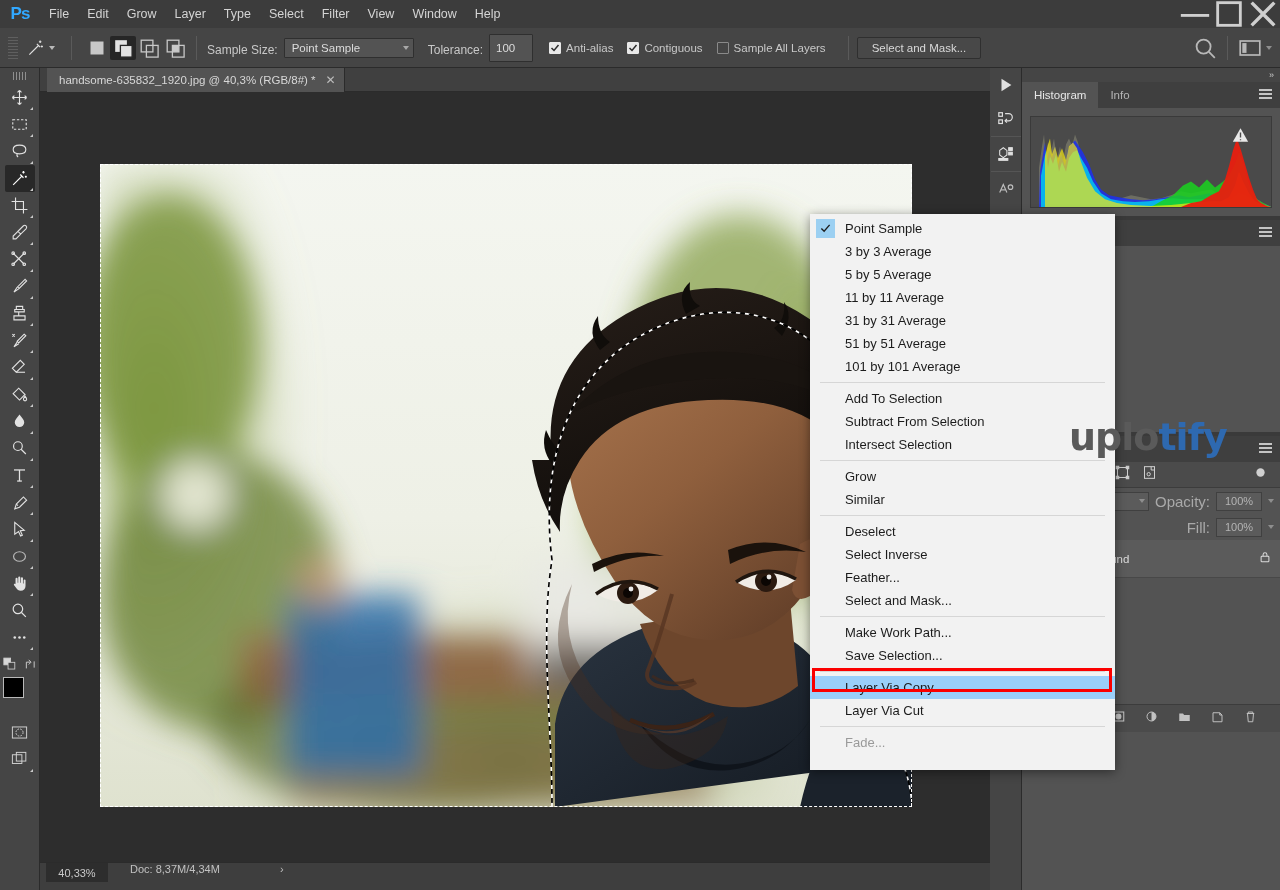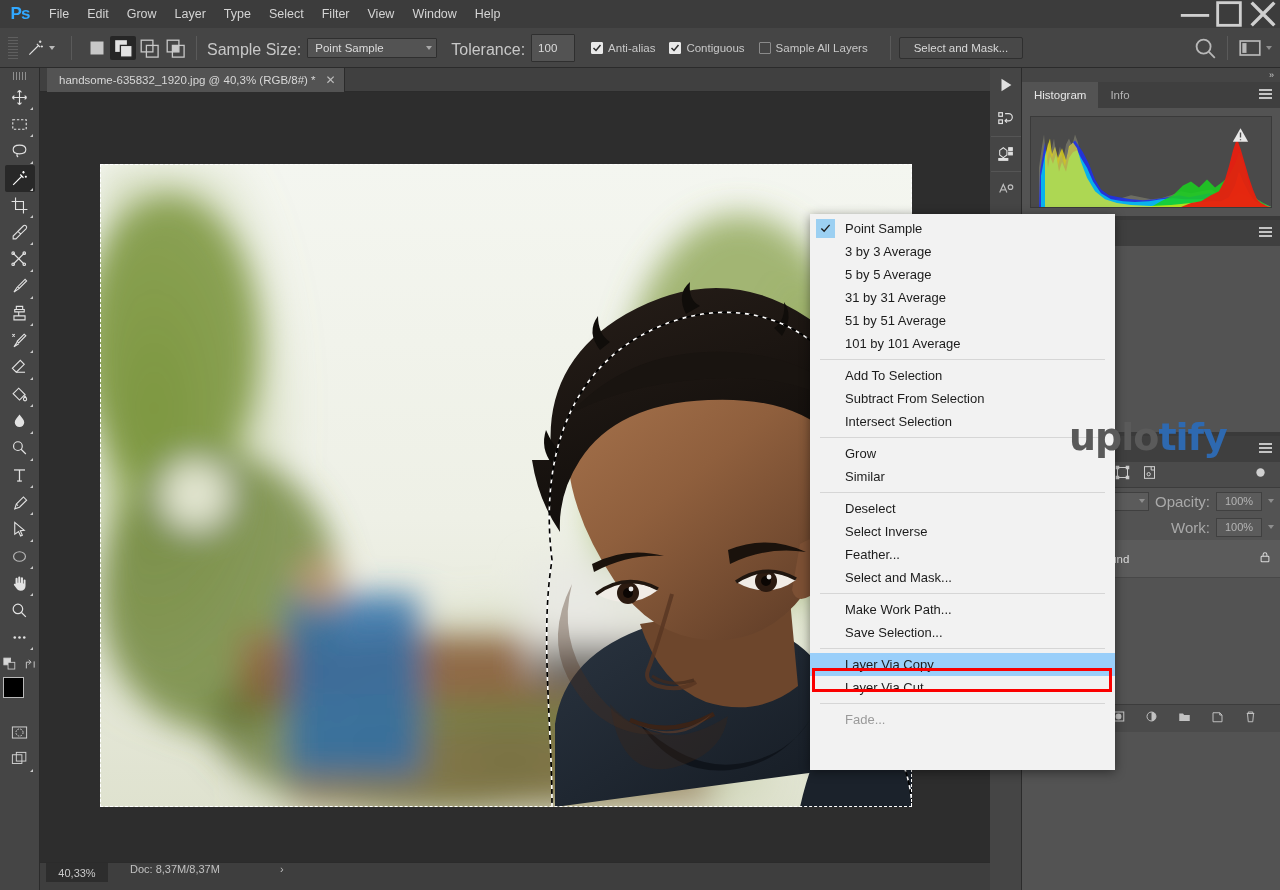--- a/index.html
+++ b/index.html
@@ -44,21 +44,21 @@
   .tool-cur { display:flex; align-items:center; gap:3px; padding: 0 8px 0 4px; }
   .tool-cur svg { width: 20px; height: 20px; }
   .caret { width:0;height:0;border-left:3.5px solid transparent;border-right:3.5px solid transparent;border-top:4px solid #b9b9b9;}
   .vsep { width: 1px; height: 24px; background: #363636; margin: 0 8px; border-right:1px solid #5a5a5a;}
   .modegroup { display: flex; gap: 0; align-items: center; padding-left:4px;}
   .modebtn {
     width: 26px; height: 24px; display: flex; align-items: center; justify-content: center;
     border-radius: 2px;
   }
   .modebtn.active { background: #262626; }
-  .opt-label { color: #c8c8c8; font-size: 16px; margin: 4px 6px 0 2px; white-space: nowrap;}
+  .opt-label { color: #c8c8c8; font-size: 12px; margin: 4px 6px 0 2px; white-space: nowrap;}
   .select-box {
     height: 20px; background: #535353; border: 1px solid #2f2f2f; border-radius: 1px;
     color: #dcdcdc; font-size: 11.5px; display: flex; align-items: center;
     padding: 0 4px 0 7px; min-width: 130px; justify-content: space-between; gap: 8px;
   }
   .num-box {
     height: 28px; width: 44px; background: #535353; border: 1px solid #2f2f2f; border-radius: 1px;
     color: #dcdcdc; font-size: 11.5px; display: flex; align-items: center; padding-left: 6px;
   }
   .chk { display: flex; align-items: center; gap: 5px; margin-right: 14px; }
@@ -687,21 +687,21 @@
                  C 790 314, 778 398, 764 450
                  C 752 498, 742 520, 756 540
                  C 790 566, 810 600, 812 643" fill="none" stroke="#000000" stroke-width="1.6" stroke-dasharray="5 4" stroke-dashoffset="5"></path>
       </svg>
       <div class="marquee"></div>
     </div>
   </div>
 
   <div class="statusbar">
     <div class="zoombox">40,33%</div>
-    <div class="docinfo">Doc: 8,37M/8,37M</div>
+    <div class="docinfo">Doc: 8,37M/4,34M</div>
     <div class="docarrow">›</div>
   </div>
 
   <div class="dockhdr">
     <span>«</span>
     <span>»</span>
   </div>
   <div class="rail">
     <div class="rail-ico">
       <svg viewBox="0 0 20 20" fill="#e0e0e0">
@@ -853,21 +853,21 @@
               <path d="M4 3h10v4h-4v8H4z"></path>
             </svg>
         </span>
         <span>
           <svg viewBox="0 0 18 18" fill="none" stroke="#d8d8d8" stroke-width="1.2">
               <rect x="4" y="8" width="10" height="7" rx="1"></rect>
               <path d="M6.5 8V6a2.5 2.5 0 015 0v2"></path>
             </svg>
         </span>
       </div>
-      <span class="opacity-lbl" style="margin-left:auto">Work:</span>
+      <span class="opacity-lbl" style="margin-left:auto">Fill:</span>
       <div class="opacity-val">100%</div>
       <span class="caret" style="border-top-color:#8e8e8e"></span>
     </div>
 
     <div class="layer-row">
       <div class="layer-thumb"></div>
       <span class="layer-name">Background</span>
       <span>
         <svg width="14" height="14" viewBox="0 0 18 18" fill="none" stroke="#dcdcdc" stroke-width="1.3">
             <rect x="4" y="8" width="10" height="7" rx="1"></rect>
@@ -930,20 +930,23 @@
       </span>
       <span>Point Sample</span>
     </div>
     <div class="ctxitem">
         <span>3 by 3 Average</span>
       </div>
     <div class="ctxitem">
         <span>5 by 5 Average</span>
       </div>
     <div class="ctxitem">
+        <span>11 by 11 Average</span>
+      </div>
+    <div class="ctxitem">
         <span>31 by 31 Average</span>
       </div>
     <div class="ctxitem">
         <span>51 by 51 Average</span>
       </div>
     <div class="ctxitem">
         <span>101 by 101 Average</span>
       </div>
 
     <div class="ctxsep"></div>

